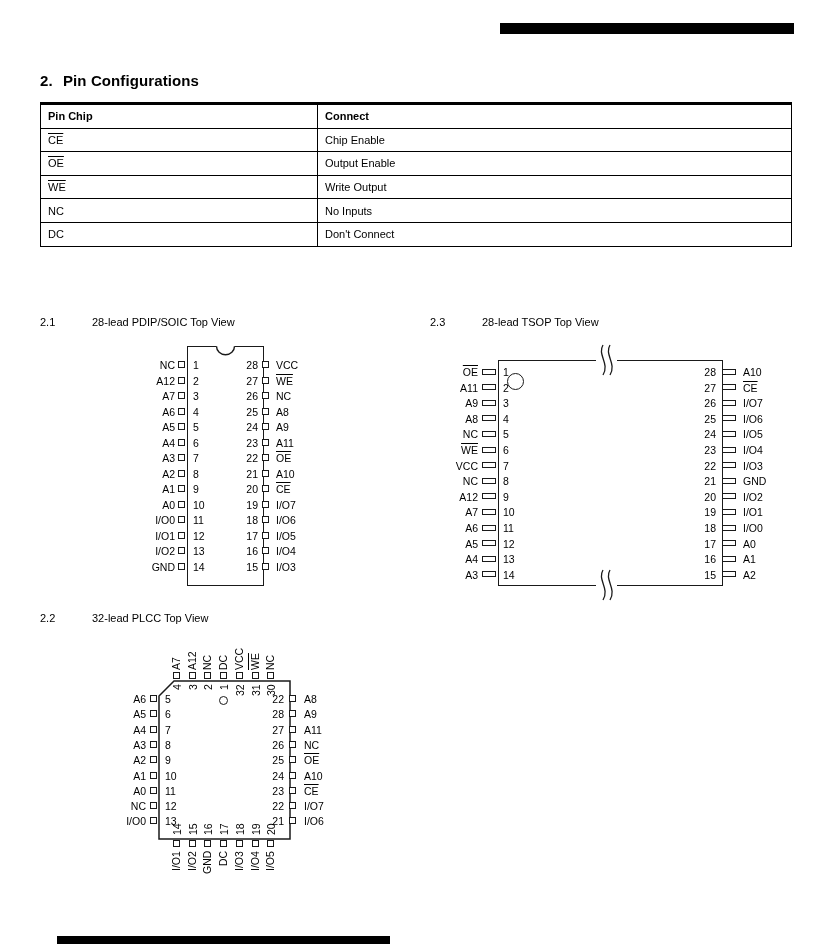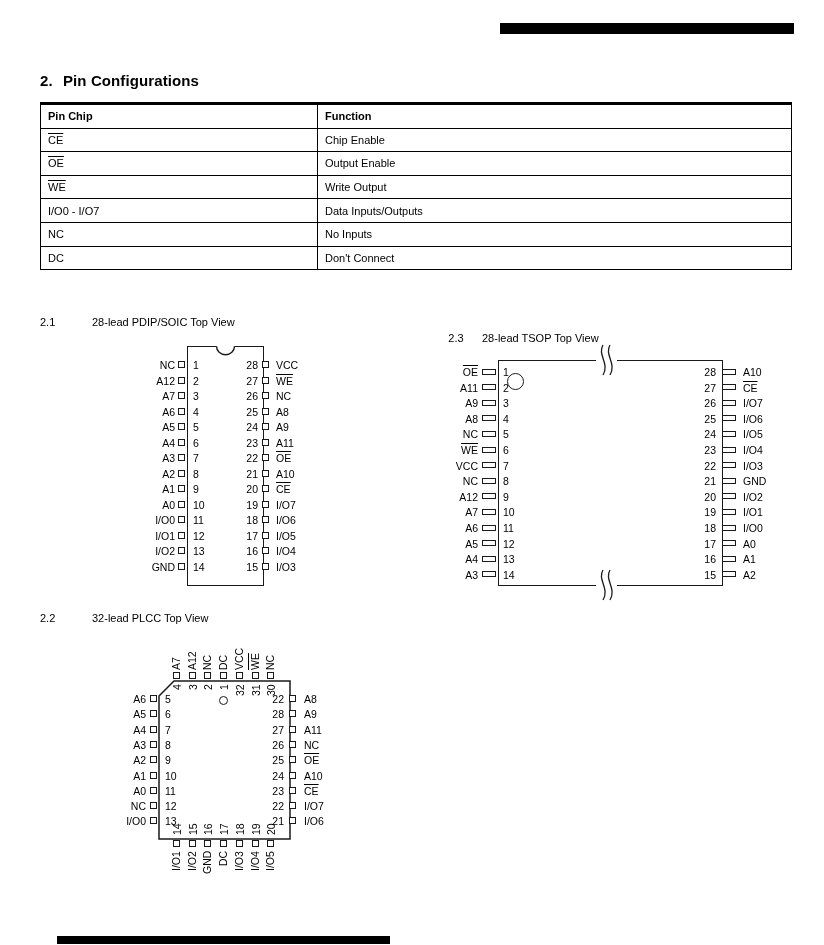--- a/index.html
+++ b/index.html
@@ -49,56 +49,52 @@
   <div class="top-bar"></div>
 
   <div class="h-main">
     <span class="h-num">2.</span><span>Pin Configurations</span>
   </div>
 
   <table class="pin-table">
     <thead>
       <tr>
         <th>Pin Chip</th>
-        <th>Function</th>
+        <th>Connect</th>
       </tr>
     </thead>
     <tbody>
         <tr>
           <td><span class="ovl">CE</span></td>
           <td>Chip Enable</td>
         </tr>
         <tr>
           <td><span class="ovl">OE</span></td>
           <td>Output Enable</td>
         </tr>
         <tr>
           <td><span class="ovl">WE</span></td>
           <td>Write Output</td>
         </tr>
         <tr>
-          <td>I/O0 - I/O7</td>
-          <td>Data Inputs/Outputs</td>
-        </tr>
-        <tr>
           <td>NC</td>
           <td>No Inputs</td>
         </tr>
         <tr>
           <td>DC</td>
           <td>Don't Connect</td>
         </tr>
       </tbody>
   </table>
 
   <div class="h-sub" style="left:40px; top:316px;">
     <span class="h-num">2.1</span><span>28-lead PDIP/SOIC Top View</span>
   </div>
 
-  <div class="h-sub" style="left:430px; top:332px;text-align:center;">
+  <div class="h-sub" style="left:430px; top:316px;">
     <span class="h-num">2.3</span><span>28-lead TSOP Top View</span>
   </div>
 
   <div class="h-sub" style="left:40px; top:612px;">
     <span class="h-num">2.2</span><span>32-lead PLCC Top View</span>
   </div>
 
   <div class="body-rect" style="left:187px; top:346px; width:77px; height:240px;"></div>
   <svg style="position:absolute; left:214px; top:345px;" width="23" height="13">
     <rect x="2.5" y="0" width="18" height="4.5" fill="#ffffff"></rect>

